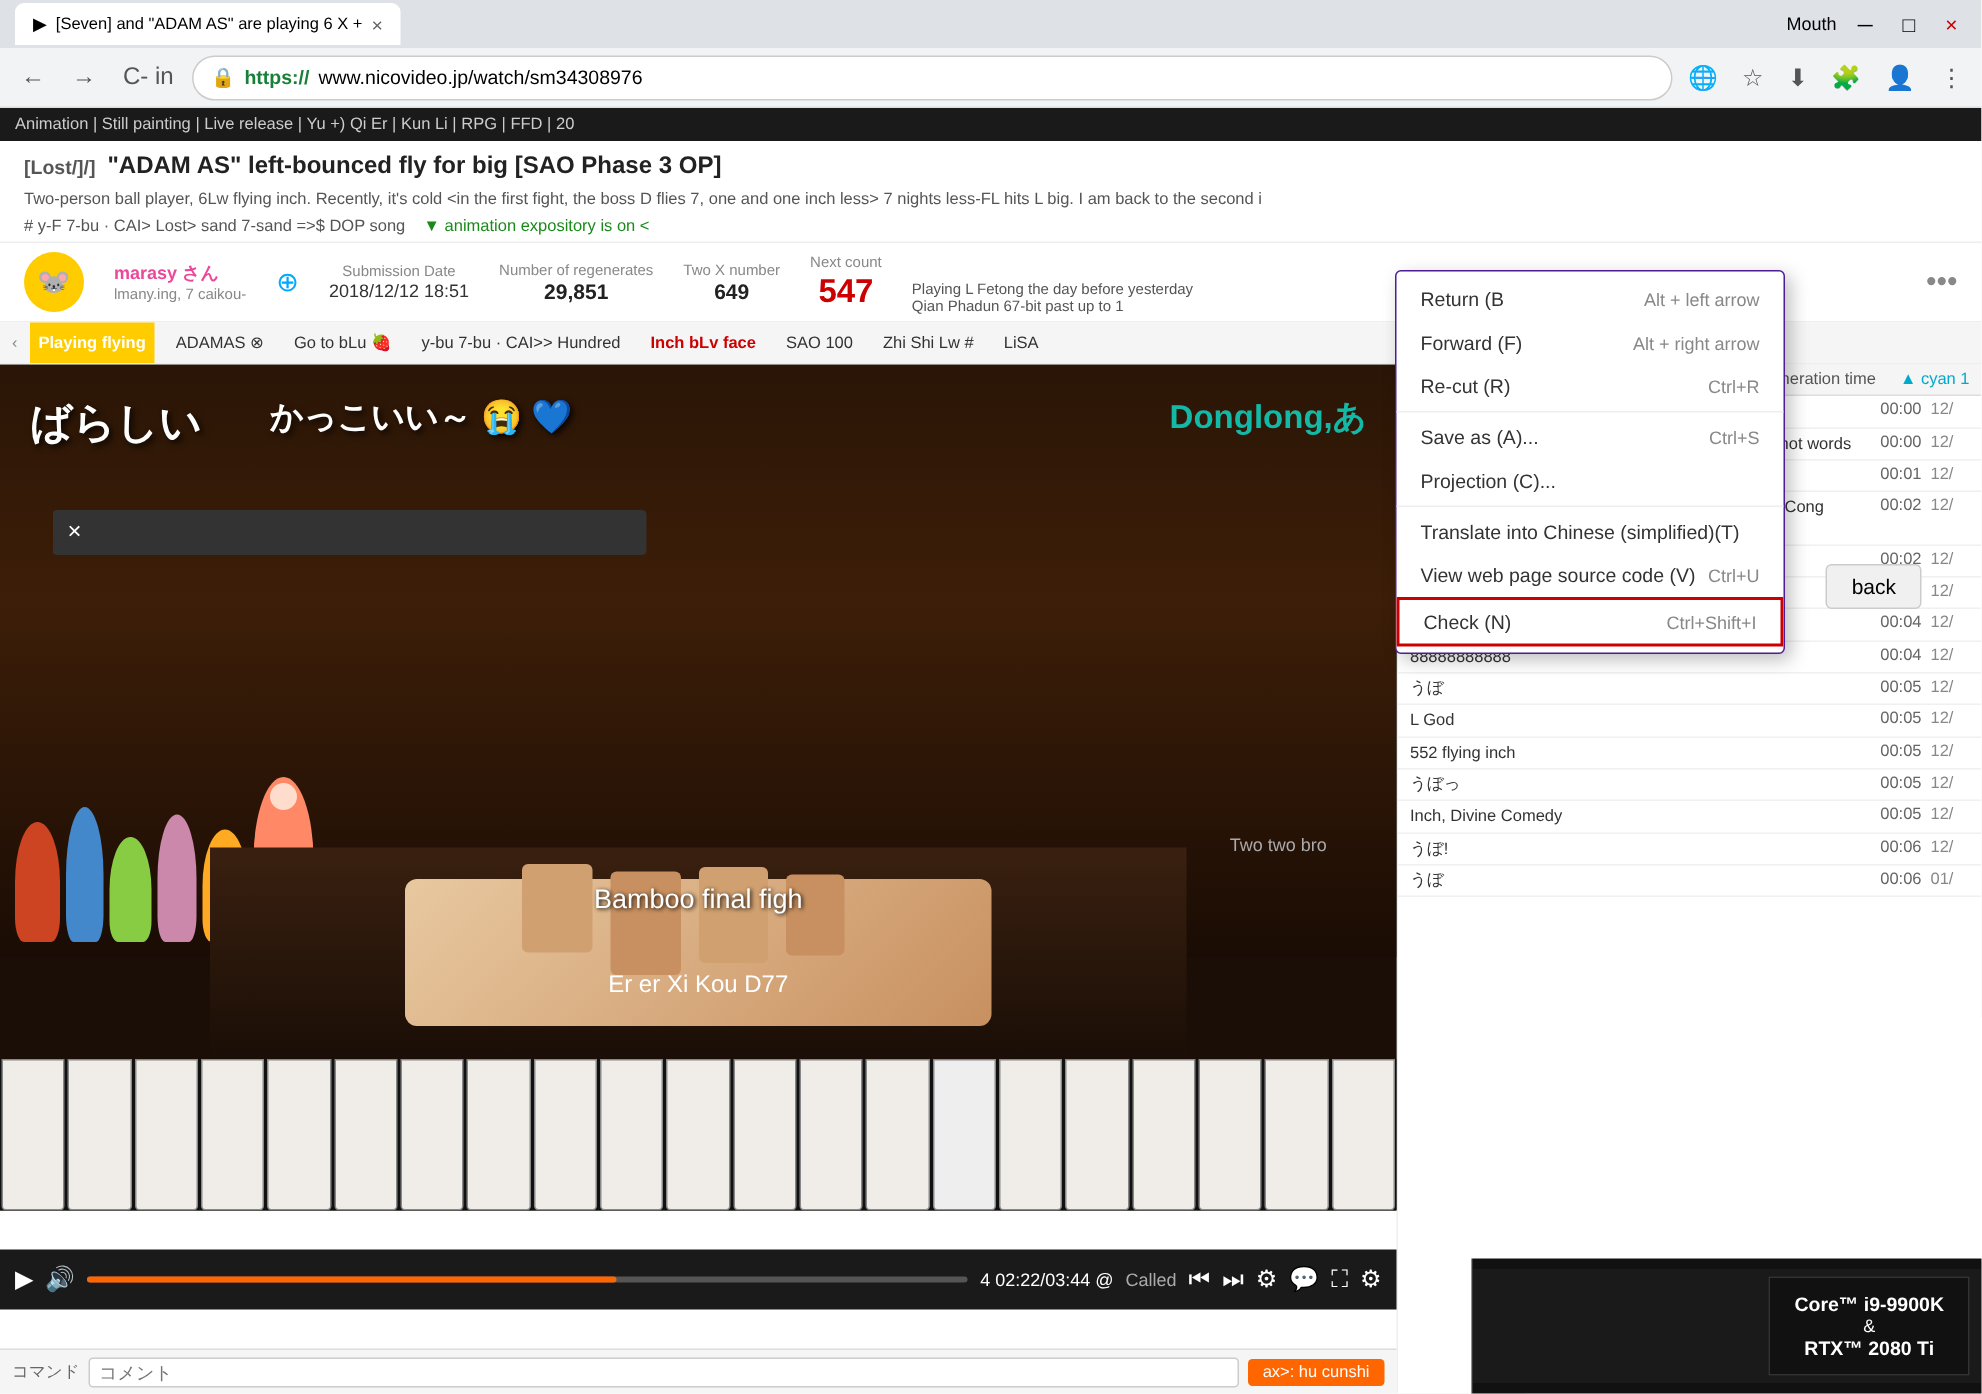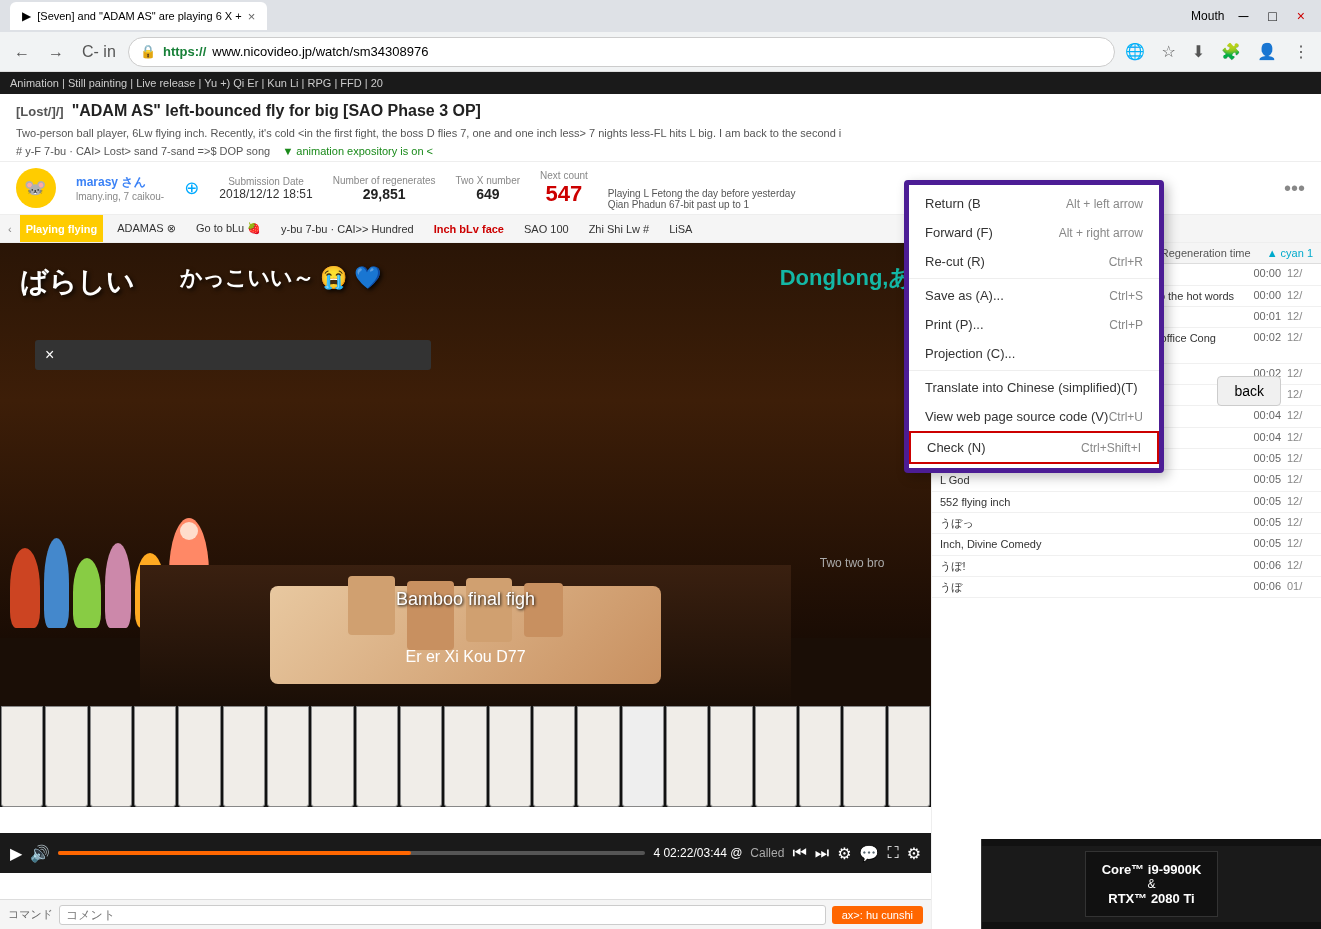--- a/index.html
+++ b/index.html
@@ -120,21 +120,21 @@
       border-bottom: 1px solid #eee;
     }
     .user-avatar {
       width: 40px; height: 40px;
       background: #ffcc00;
       border-radius: 50%;
       display: flex; align-items: center; justify-content: center;
       font-size: 18px;
     }
     .user-info { display: flex; flex-direction: column; }
-    .username { font-weight: bold; font-size: 12px; color: #3b82f6; }
+    .username { font-weight: bold; font-size: 12px; color: #ec4899; }
     .user-sub { font-size: 10px; color: #888; }
     .meta-item { display: flex; flex-direction: column; align-items: center; }
     .meta-label { font-size: 10px; color: #888; }
     .meta-value { font-size: 14px; font-weight: bold; color: #222; }
     .meta-date { font-size: 12px; color: #333; }
     .meta-extra { font-size: 10px; color: #555; max-width: 200px; margin-top: 22px; }
 
     
     .tags-scroll-bar {
       background: #f5f5f5;
@@ -315,24 +315,24 @@
     }
     .sidebar-item-comment { flex: 1; color: #333; line-height: 1.3; }
     .sidebar-item-comment.gray { color: #888; }
     .sidebar-item-time { color: #666; white-space: nowrap; min-width: 38px; text-align: right; }
     .sidebar-item-date { color: #888; white-space: nowrap; min-width: 26px; }
 
     
     .context-menu {
       position: fixed;
       top: 180px;
-      left: 904px;
+      left: 930px;
       width: 260px;
       background: #fff;
-      border: 5px solid #4c1d95;
+      border: 1px solid #4c1d95;
       border-radius: 4px;
       box-shadow: 4px 4px 12px rgba(0,0,0,0.25);
       z-index: 9999;
       padding: 4px 0;
     }
     .context-menu-item {
       padding: 7px 16px;
       display: flex;
       justify-content: space-between;
       align-items: center;
@@ -693,45 +693,41 @@
   <div class="context-menu-item">
     <span>Re-cut (R)</span>
     <span class="context-menu-shortcut">Ctrl+R</span>
   </div>
   <div class="context-menu-divider"></div>
   <div class="context-menu-item">
     <span>Save as (A)...</span>
     <span class="context-menu-shortcut">Ctrl+S</span>
   </div>
   <div class="context-menu-item">
-    <span>Print (P)...</span>
-    <span class="context-menu-shortcut">Ctrl+P</span>
-  </div>
-  <div class="context-menu-item">
     <span>Projection (C)...</span>
   </div>
   <div class="context-menu-divider"></div>
   <div class="context-menu-item">
     <span>Translate into Chinese (simplified)(T)</span>
   </div>
   <div class="context-menu-item">
     <span>View web page source code (V)</span>
     <span class="context-menu-shortcut">Ctrl+U</span>
   </div>
   <div class="context-menu-item highlighted">
     <span>Check (N)</span>
     <span class="context-menu-shortcut">Ctrl+Shift+I</span>
   </div>
 </div>
 
 <button class="back-button">back</button>
 
 <div class="bottom-banner">
   <div style="display:flex; flex-direction:column; align-items:center; gap:2px; width:100%;">
-    <div style="background:#1a1a1a; width:100%; height:76px; display:flex; align-items:center; justify-content:center; padding:8px;">
+    <div style="background:#1a1a1a; width:100%; height:76px; display:flex; align-items:center; justify-content:flex-end; padding:8px;">
       <div style="background:#111; border:1px solid #333; padding:10px 16px; text-align:center;">
         <div style="color:#fff; font-size:13px; font-weight:bold;">Core™ i9-9900K</div>
         <div style="color:#fff; font-size:12px;">&amp;</div>
         <div style="color:#fff; font-size:13px; font-weight:bold;">RTX™ 2080 Ti</div>
       </div>
     </div>
   </div>
 </div>
 
 </body></html>

